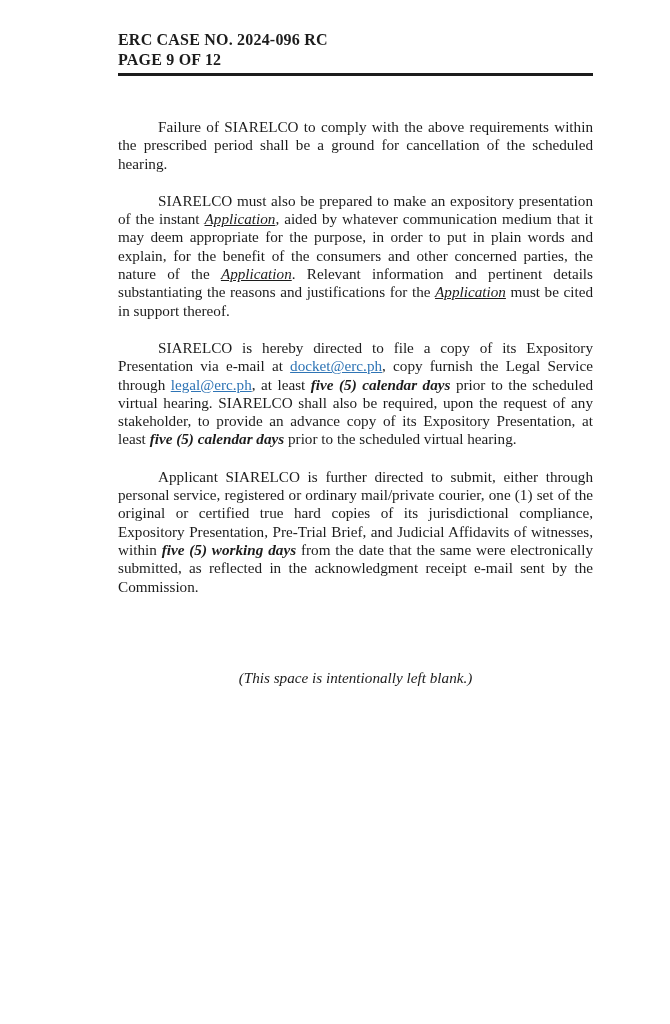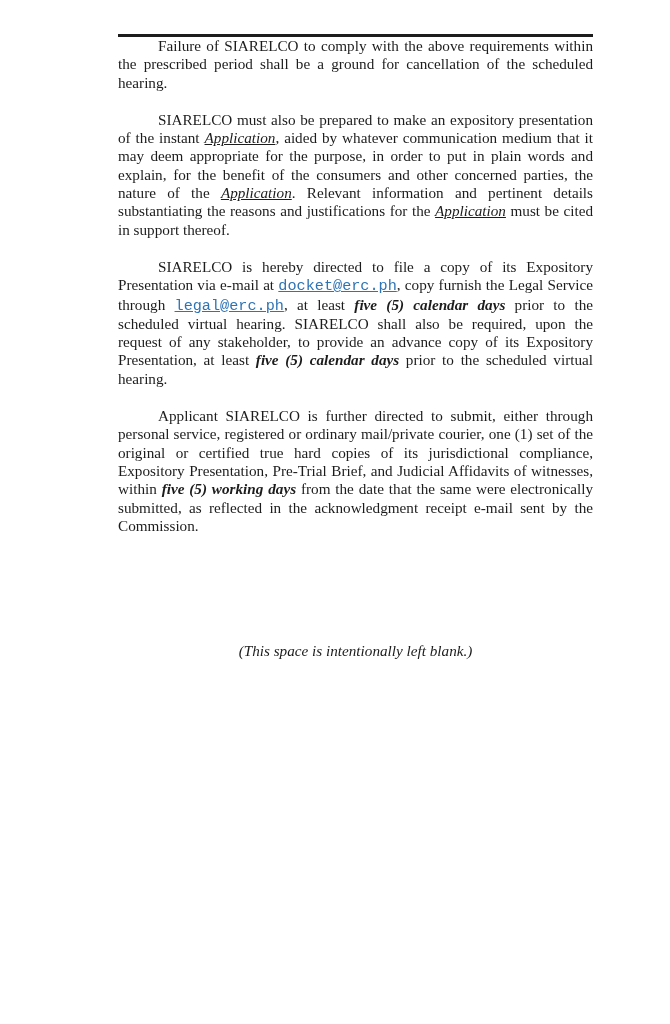--- a/index.html
+++ b/index.html
@@ -29,46 +29,47 @@
   .body-text {
     font-size: 15.2px;
     line-height: 18.3px;
   }
 
   .para {
     margin: 0 0 19px 0;
     text-align: justify;
     text-indent: 40px;
   }
-  .para:first-child { }
+  .para:first-child { margin-top: 42px; }
 
   .para b { font-weight: 700; font-style: italic; }
   .para i { font-style: italic; text-decoration: underline; }
 
   a.link {
     color: var(--link-color, #2e74b5);
     text-decoration: underline;
     cursor: pointer;
-    font-family: Liberation Mono, monospace;
   }
 
   .note {
-    margin-top: 107px;
+    margin-top: 73px;
     text-align: center;
     font-style: italic;
     font-size: 15.2px;
     line-height: 18.3px;
   }
 </style>
 </head>
 <body>
 
 <div class="page">
 
   <div class="header">
+    <div>ERC CASE NO. 2024-096 RC</div>
+    <div>PAGE 9 OF 12</div>
   </div>
 
   <div class="body-text">
 
   <p class="para"><span>Failure of SIARELCO to comply with the above requirements within the prescribed period shall be a ground for cancellation of the scheduled hearing.</span></p>
       <p class="para"><span>SIARELCO must also be prepared to make an expository presentation of the instant </span><i>Application</i><span>, aided by whatever communication medium that it may deem appropriate for the purpose, in order to put in plain words and explain, for the benefit of the consumers and other concerned parties, the nature of the </span><i>Application</i><span>. Relevant information and pertinent details substantiating the reasons and justifications for the </span><i>Application</i><span> must be cited in support thereof.</span></p>
       <p class="para"><span>SIARELCO is hereby directed to file a copy of its Expository Presentation via e-mail at </span><a class="link" href="#">docket@erc.ph</a><span>, copy furnish the Legal Service through </span><a class="link" href="#">legal@erc.ph</a><span>, at least </span><b>five (5) calendar days</b><span> prior to the scheduled virtual hearing. SIARELCO shall also be required, upon the request of any stakeholder, to provide an advance copy of its Expository Presentation, at least </span><b>five (5) calendar days</b><span> prior to the scheduled virtual hearing.</span></p>
       <p class="para"><span>Applicant SIARELCO is further directed to submit, either through personal service, registered or ordinary mail/private courier, one (1) set of the original or certified true hard copies of its jurisdictional compliance, Expository Presentation, Pre-Trial Brief, and Judicial Affidavits of witnesses, within </span><b>five (5) working days</b><span> from the date that the same were electronically submitted, as reflected in the acknowledgment receipt e-mail sent by the Commission.</span></p>
     </div>
 

